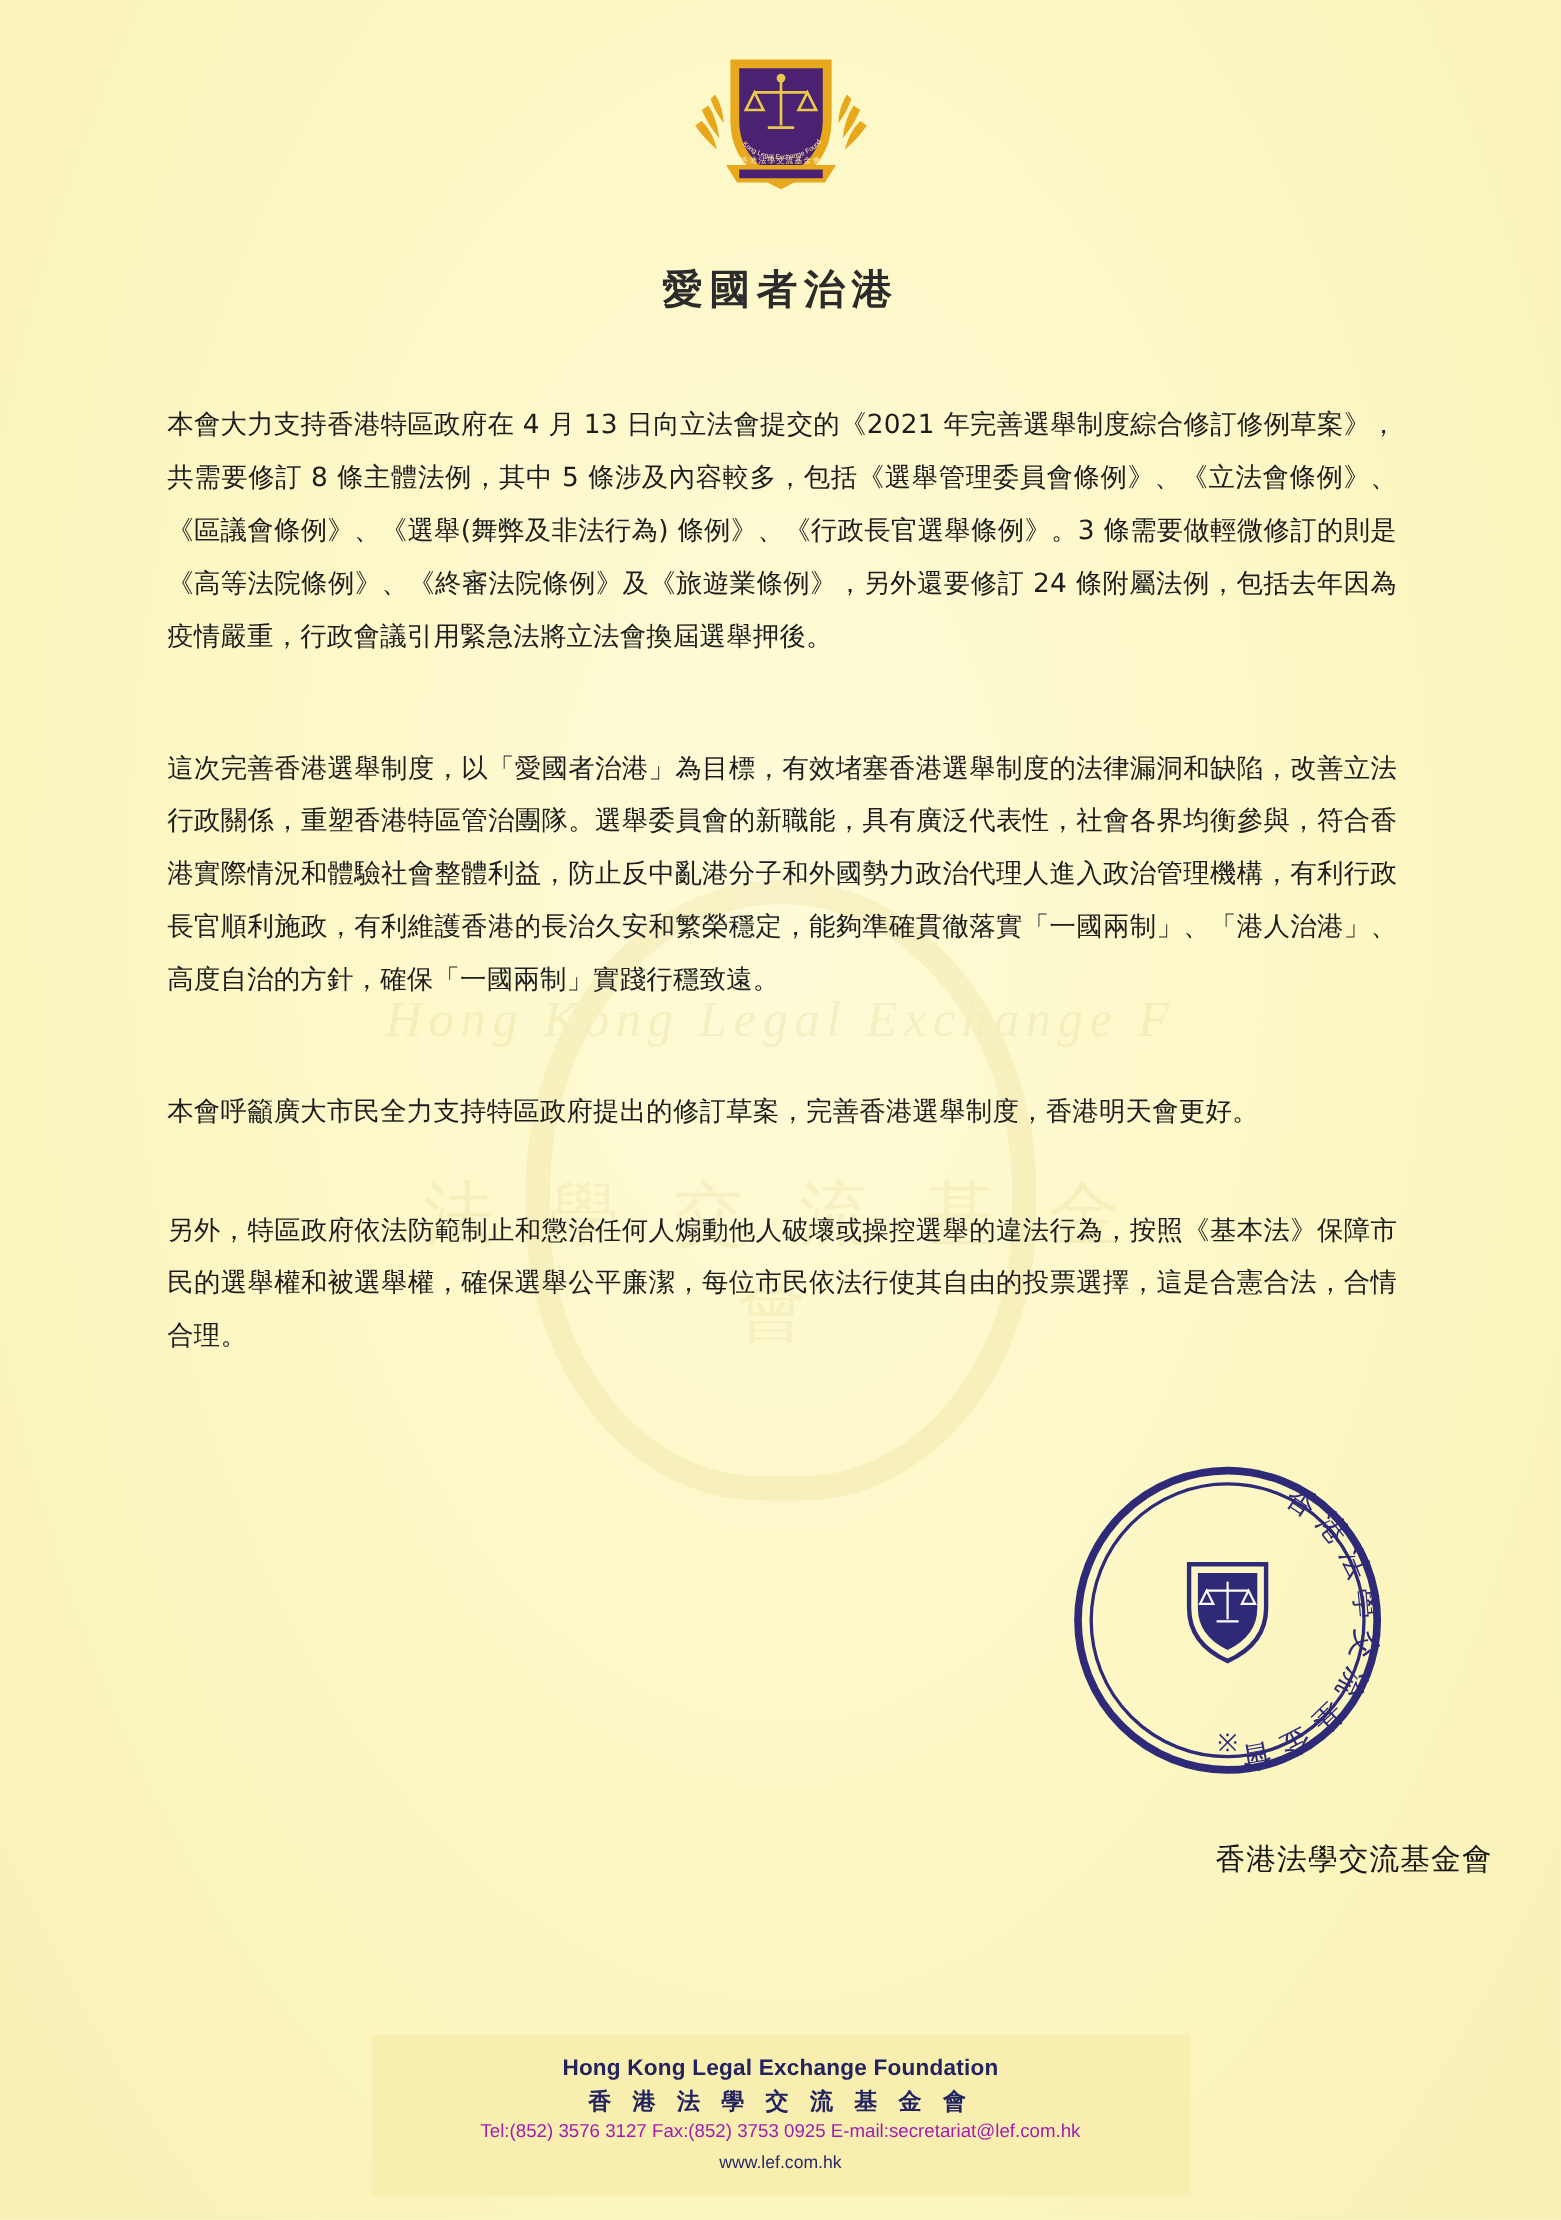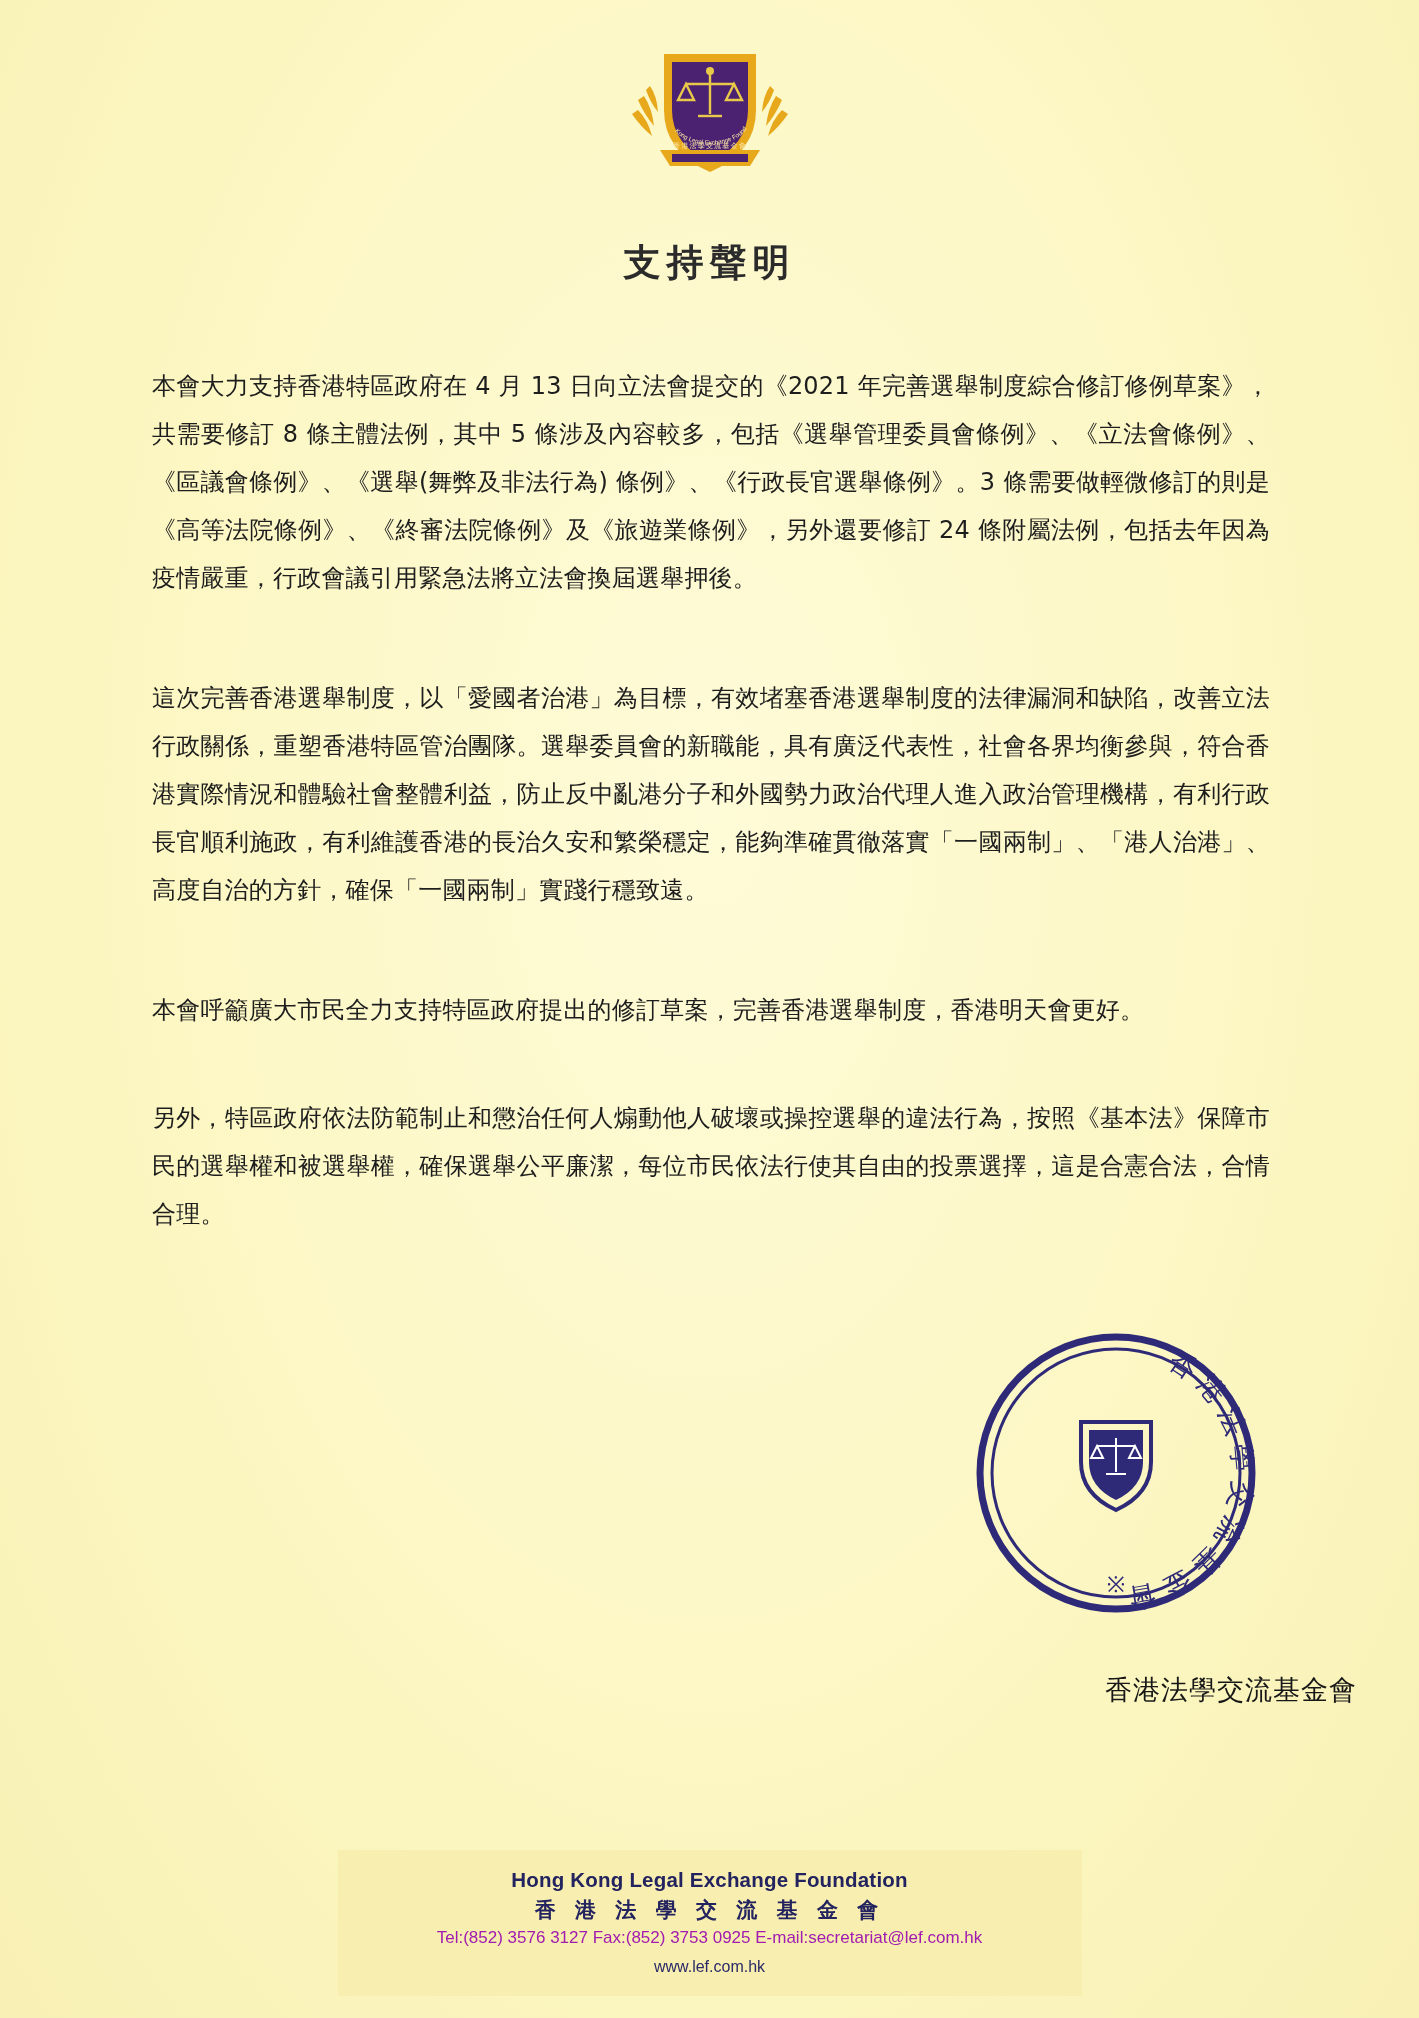--- a/index.html
+++ b/index.html
@@ -180,20 +180,25 @@
   .footer .f-web {
     font-size: 16px;
     color: #2a2a66;
   }
 </style>
 </head>
 <body>
 
 <div class="page">
 
+  <div class="watermark">
+    <div class="wm-shape"></div>
+    <div class="wm-text">Hong Kong Legal Exchange F</div>
+    <div class="wm-sub">法 學 交 流 基 金 會</div>
+  </div>
 
   <div class="logo-wrap">
     <svg width="180" height="150" viewBox="0 0 180 150">
 
       <g fill="#e8a81c">
         <path d="M18 62 q6 14 16 26 q-2 -18 -10 -30 z"></path>
         <path d="M26 52 q4 12 12 22 q-1 -16 -8 -26 z"></path>
         <path d="M12 76 q8 12 20 22 q-4 -16 -14 -26 z"></path>
       </g>
 
@@ -220,21 +225,21 @@
       <text font-size="6.2" fill="#fbe9a8" font-family="Liberation Sans, sans-serif">
         <textPath href="#arcpath" startOffset="50%" text-anchor="middle">Hong Kong Legal Exchange Foundation</textPath>
       </text>
       <text x="90" y="110" font-size="7" fill="#fbe9a8" text-anchor="middle" letter-spacing="1.2" font-family="DejaVu Sans, sans-serif">香港法學交流基金會</text>
 
       <path d="M40 112 h100 l-10 16 h-80 z" fill="#e8a81c"></path>
       <path d="M52 116 h76 v8 h-76 z" fill="#4b2271"></path>
     </svg>
   </div>
 
-  <div class="doc-title">支持聲明</div>
+  <div class="doc-title">愛國者治港</div>
 
   <div class="body-area">
     <p class="para p1">本會大力支持香港特區政府在 4 月 13 日向立法會提交的《2021 年完善選舉制度綜合修訂修例草案》，共需要修訂 8 條主體法例，其中 5 條涉及內容較多，包括《選舉管理委員會條例》、《立法會條例》、《區議會條例》、《選舉(舞弊及非法行為) 條例》、《行政長官選舉條例》。3 條需要做輕微修訂的則是《高等法院條例》、《終審法院條例》及《旅遊業條例》，另外還要修訂 24 條附屬法例，包括去年因為疫情嚴重，行政會議引用緊急法將立法會換屆選舉押後。</p>
     <p class="para p2">這次完善香港選舉制度，以「愛國者治港」為目標，有效堵塞香港選舉制度的法律漏洞和缺陷，改善立法行政關係，重塑香港特區管治團隊。選舉委員會的新職能，具有廣泛代表性，社會各界均衡參與，符合香港實際情況和體驗社會整體利益，防止反中亂港分子和外國勢力政治代理人進入政治管理機構，有利行政長官順利施政，有利維護香港的長治久安和繁榮穩定，能夠準確貫徹落實「一國兩制」、「港人治港」、高度自治的方針，確保「一國兩制」實踐行穩致遠。</p>
     <p class="para p4">本會呼籲廣大市民全力支持特區政府提出的修訂草案，完善香港選舉制度，香港明天會更好。</p>
     <p class="para p3">另外，特區政府依法防範制止和懲治任何人煽動他人破壞或操控選舉的違法行為，按照《基本法》保障市民的選舉權和被選舉權，確保選舉公平廉潔，每位市民依法行使其自由的投票選擇，這是合憲合法，合情合理。</p>
   </div>
 
   <div class="seal">
     <svg width="286" height="286" viewBox="0 0 286 286">

